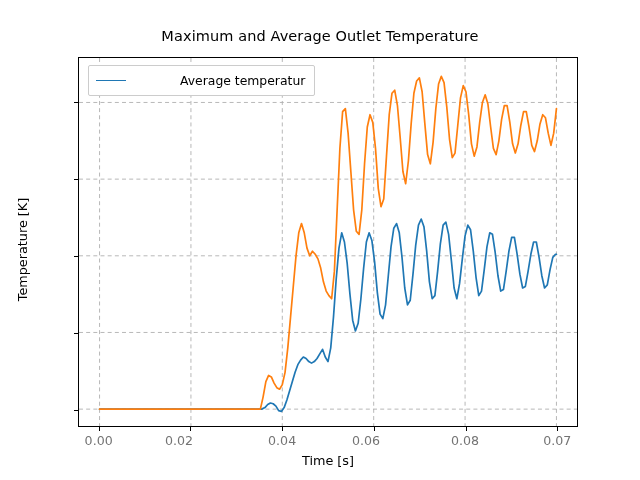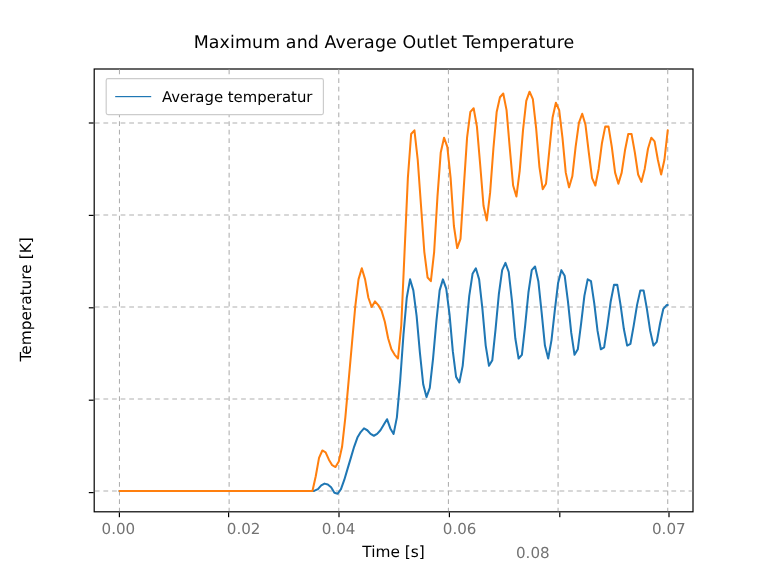--- a/index.html
+++ b/index.html
@@ -105,20 +105,21 @@
     background: #ffffff;
     border: 0.9px solid #cccccc;
     border-radius: 2px;
     padding: 6px 9px 6px 7px;
     box-sizing: border-box;
   }
   .legend-row {
     display: flex;
     align-items: center;
     height: 17px;
+    gap: 45px;
   }
   .legend-swatch {
     width: 30px;
     height: 0;
     border-top-width: 1.8px;
     border-top-style: solid;
     margin-right: 9px;
     flex: none;
   }
   .legend-text {
@@ -155,27 +156,27 @@
   </div>
 
   <div id="ticks-layer">
       <div class="tickmark-y" style="top: 410.042px;"></div>
       <div class="tickmark-y" style="top: 332.958px;"></div>
       <div class="tickmark-y" style="top: 255.875px;"></div>
       <div class="tickmark-y" style="top: 178.792px;"></div>
       <div class="tickmark-y" style="top: 101.708px;"></div>
       <div class="xtick-label" style="left: 98.6422px;">0.00</div>
       <div class="tickmark-x" style="left: 98.6422px;"></div>
-      <div class="xtick-label" style="left: 203px;">0.02</div>
+      <div class="xtick-label" style="left: 179px;">0.02</div>
       <div class="tickmark-x" style="left: 190.385px;"></div>
       <div class="xtick-label" style="left: 282.128px;">0.04</div>
       <div class="tickmark-x" style="left: 282.128px;"></div>
-      <div class="xtick-label" style="left: 383px;">0.06</div>
+      <div class="xtick-label" style="left: 366px;">0.06</div>
       <div class="tickmark-x" style="left: 373.872px;"></div>
-      <div class="xtick-label" style="left: 444px; margin-top: 20px;">0.08</div>
+      <div class="xtick-label" style="left: 465px;">0.08</div>
       <div class="tickmark-x" style="left: 465.615px;"></div>
       <div class="xtick-label" style="left: 557.358px;">0.07</div>
       <div class="tickmark-x" style="left: 557.358px;"></div>
     </div>
 
   <div id="xlabel">Time [s]</div>
   <div id="ylabel">Temperature [K]</div>
 
   <div id="legend">
       <div class="legend-row">

